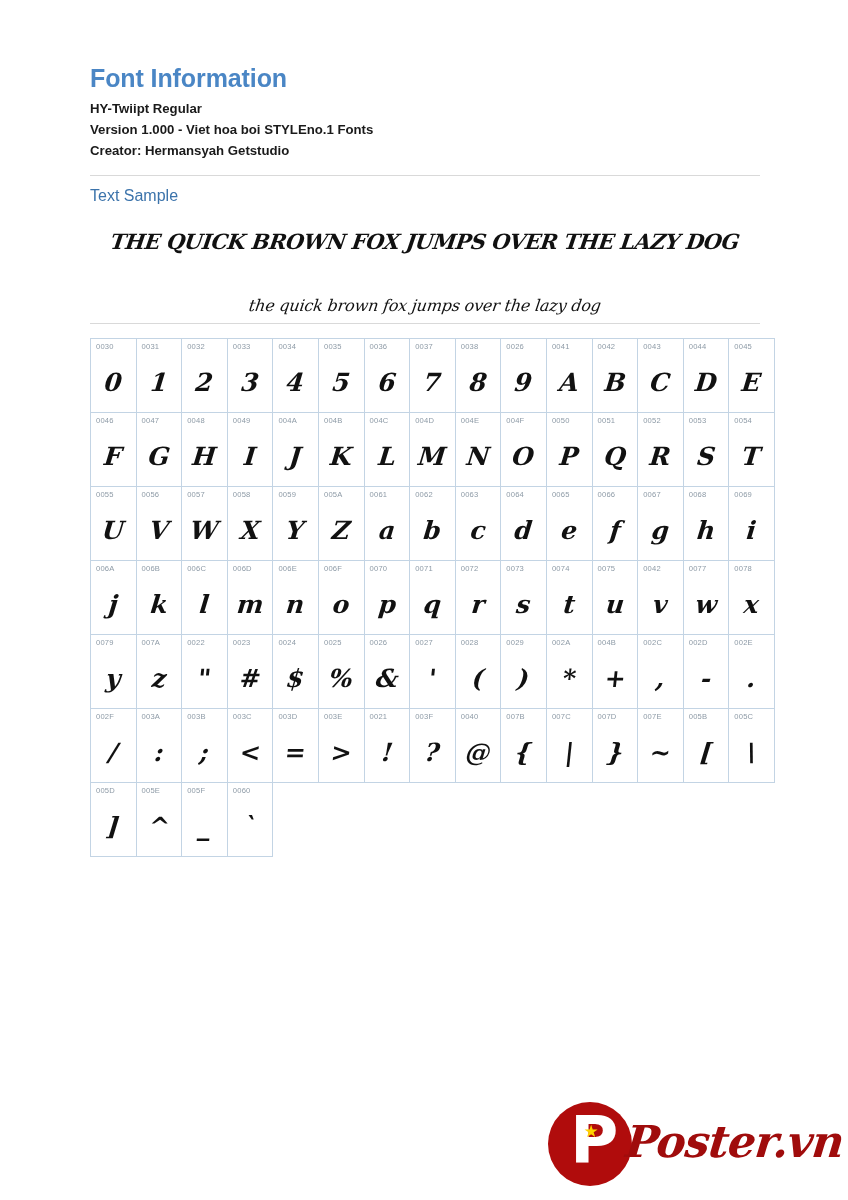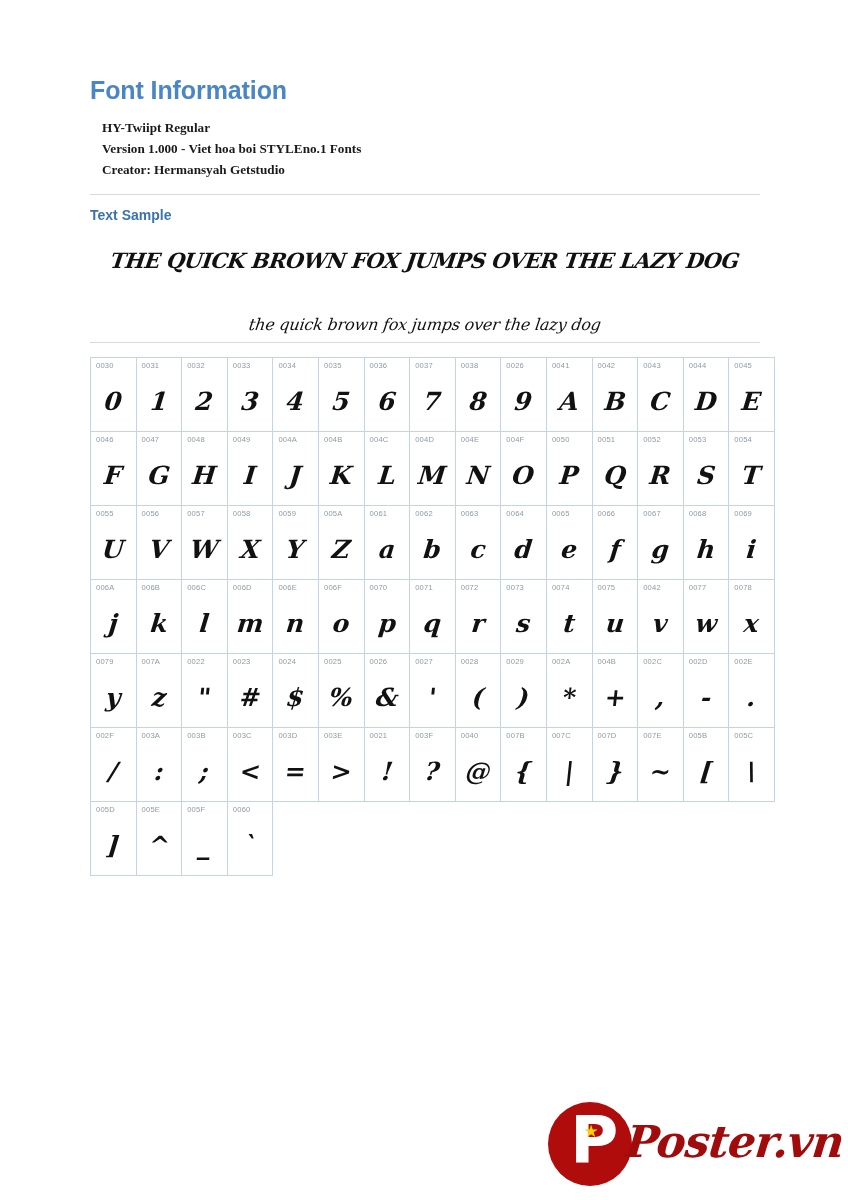--- a/index.html
+++ b/index.html
@@ -17,57 +17,56 @@
 
   .page {
     position: absolute;
     inset: 0;
     background: #ffffff;
   }
 
   .content {
     position: absolute;
     left: 90px;
-    top: 76px;
+    top: 64px;
     width: 670px;
   }
 
   
   .doc-title {
     font-size: 25px;
     font-weight: bold;
     color: #4a86c5;
     letter-spacing: -0.1px;
     margin: 0 0 5px 0;
     line-height: 1.15;
   }
   .meta-list {
-    margin: 12px;
+    margin: 0;
     padding: 0;
     list-style: none;
-    font-family: Liberation Serif, serif;
   }
   .meta-line {
     font-size: 13.2px;
     font-weight: bold;
     color: #1a1a1a;
     line-height: 21px;
     white-space: nowrap;
   }
 
   
   .rule {
     height: 1px;
     background: #d9d9d9;
     width: 670px;
   }
   .rule.top-sample { margin-top: 14px; }
   .section-head {
-    font-size: 14px;
-    font-weight: bold;
+    font-size: 16px;
+    font-weight: normal;
     color: #3b73ab;
     margin: 11px 0 0 0;
     line-height: 18px;
   }
 
   
   .sample-area {
     padding-top: 6px;
     height: 118px;
     box-sizing: border-box;

